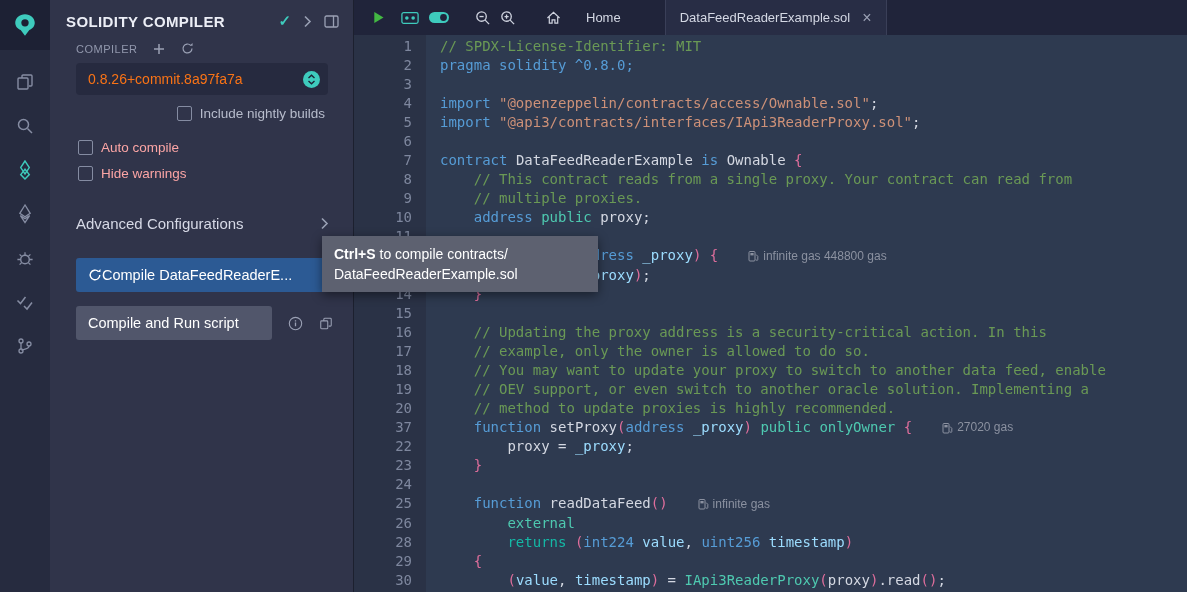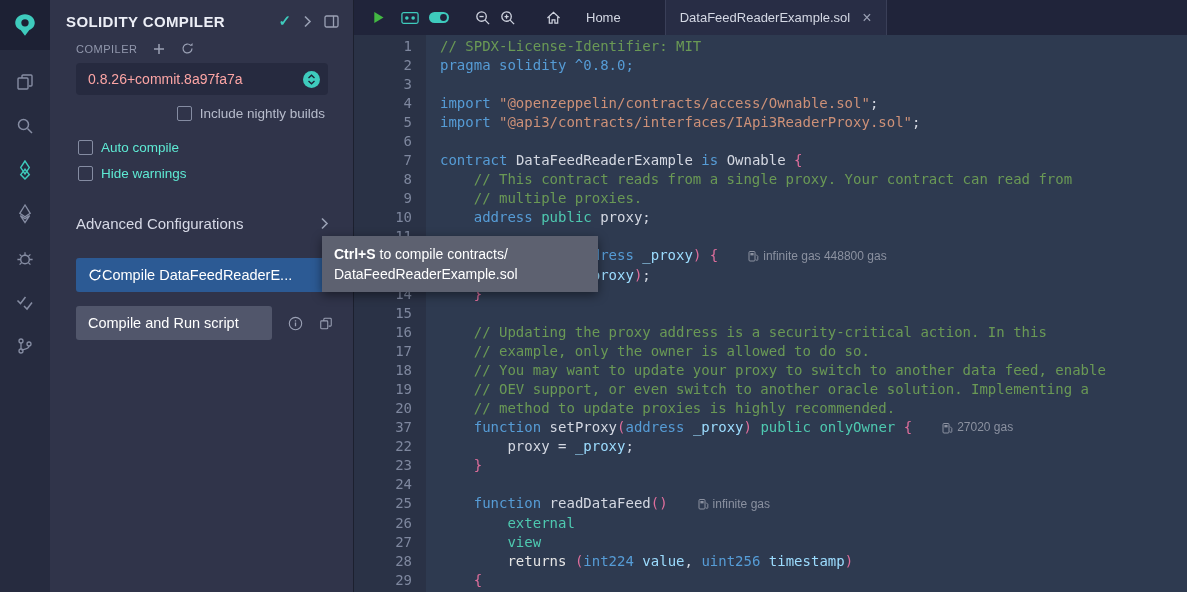--- a/index.html
+++ b/index.html
@@ -15,23 +15,23 @@
 
   
   .sidepanel{width:304px;flex-shrink:0;background:#30344a;border-right:1px solid #1c202f;position:relative}
   .sp-header{display:flex;align-items:center;padding:12px 14px 0 16px;gap:12px}
   .sp-title{font-weight:bold;font-size:15px;letter-spacing:.4px;color:#eceef6;flex:1;white-space:nowrap}
   .hdr-ic{display:flex;align-items:center;color:#9aa0b4}
   .hdr-ic.check{color:#3ecbbd;font-weight:bold;font-size:15px}
   .sp-compiler-row{display:flex;align-items:center;gap:16px;padding-left:26px;margin-top:12px}
   .sp-label{font-size:11px;letter-spacing:.5px;color:#9298ad}
   .row-ic{color:#9aa0b4;display:flex;align-items:center;cursor:pointer}
-  .version-select{margin:8px 26px 0 26px;width:252px;height:32px;background:#262a3f;border-radius:4px;display:flex;align-items:center;justify-content:space-between;padding:0 8px 0 12px;font-size:14px;color:#fca5a5;cursor:pointer}
+  .version-select{margin:8px 26px 0 26px;width:252px;height:32px;background:#262a3f;border-radius:4px;display:flex;align-items:center;justify-content:space-between;padding:0 8px 0 12px;font-size:14px;color:#f97316;cursor:pointer}
   .sel-badge{width:17px;height:17px;border-radius:50%;background:#3ecbbd;display:flex;align-items:center;justify-content:center}
-  .chk-row{display:flex;align-items:center;gap:8px;font-size:13.5px;color:#5eead4}
+  .chk-row{display:flex;align-items:center;gap:8px;font-size:13.5px;color:#fca5a5}
   .chk-row.nightly{justify-content:flex-end;padding-right:28px;margin-top:11px;color:#b7bccc}
   .chk-row.auto{padding-left:28px;margin-top:19px}
   .chk-row.warn{padding-left:28px;margin-top:11px}
   .chk{width:15px;height:15px;border:1px solid #858ca2;border-radius:2px;background:transparent;flex-shrink:0}
   .adv-row{display:flex;align-items:center;justify-content:space-between;padding:0 24px 0 26px;margin-top:34px;font-size:15px;color:#d6d9e6;cursor:pointer}
   .btn{display:flex;align-items:center;height:34px;border:none;border-radius:3px;color:#fff;font-size:14.5px;font-family:"Liberation Sans",sans-serif;cursor:pointer;padding:0 12px;white-space:nowrap;overflow:hidden}
   .btn.primary{background:#2c5a94;width:257px;margin:26px 0 0 26px}
   .run-row{display:flex;align-items:center;gap:16px;margin-top:14px;padding-left:26px}
   .btn.secondary{background:#51566b;width:196px}
 
@@ -42,21 +42,21 @@
   .tab{height:35px;display:flex;align-items:center;gap:25px;font-size:13px;color:#d4d8e4;padding:0 14px;cursor:pointer}
   .tab.file{background:#282d45;border-left:1px solid #3a3f58;border-right:1px solid #3a3f58;margin-left:30px;gap:12px}
   .tab .close{font-size:16px;color:#9aa0b4;line-height:1}
   .code-wrap{position:relative;flex:1;background:#2e3a50;overflow:hidden}
   .gutter-bg{position:absolute;left:0;top:0;bottom:0;width:72px;background:#2a3246}
   #code-lines{position:relative;padding-top:2px;font-family:"DejaVu Sans Mono",monospace;font-size:14px;line-height:19px}
   .code-line{display:flex}
   .ln{width:58px;text-align:right;color:#7e879e;flex-shrink:0;user-select:none}
   .lc{white-space:pre;padding-left:28px}
   .tok-c{color:#6a9955}.tok-k{color:#569cd6}.tok-t{color:#4ec9b0}.tok-s{color:#ce9178}
-  .tok-b{color:#df6e9c}.tok-m{color:#e5e5e5}.tok-i{color:#9cdcfe}.tok-p{color:#d4d8e2}
+  .tok-b{color:#df6e9c}.tok-m{color:#14b8a6}.tok-i{color:#9cdcfe}.tok-p{color:#d4d8e2}
   .gas{color:#8b91a0;font-family:"Liberation Sans",sans-serif;font-size:12px;margin-left:30px;display:inline-flex;align-items:center;gap:4px;vertical-align:middle}
 
   
   .tooltip{position:absolute;left:322px;top:236px;width:276px;background:#5d6170;color:#fff;font-size:14px;line-height:20px;padding:8px 12px;box-shadow:0 3px 10px rgba(0,0,0,.45);z-index:10}
 </style>
 </head>
 <body>
 
 <div class="app">
 
@@ -368,24 +368,20 @@
                   <rect x="1" y="1.5" width="6" height="9.5" rx="1" fill="none" stroke="currentColor"></rect>
                   <rect x="2.4" y="3" width="3.2" height="2.4" fill="currentColor"></rect>
                   <path d="M8 4.5l1.8 1.8v3.2a.9.9 0 0 1-1.8 0" fill="none" stroke="currentColor"></path>
                 </svg><span>infinite gas</span></span></span>
           </div>
           <div class="code-line">
             <span class="ln">26</span>
             <span class="lc"><span class="tok-p">        </span><span class="tok-t">external</span></span>
           </div>
           <div class="code-line">
-            <span class="ln">27</span>
-            <span class="lc"><span class="tok-p">        </span><span class="tok-t">view</span></span>
-          </div>
-          <div class="code-line">
             <span class="ln">28</span>
             <span class="lc"><span class="tok-p">        </span><span class="tok-m">returns</span><span class="tok-p"> </span><span class="tok-b">(</span><span class="tok-k">int224</span><span class="tok-p"> </span><span class="tok-i">value</span><span class="tok-p">,</span><span class="tok-p"> </span><span class="tok-k">uint256</span><span class="tok-p"> </span><span class="tok-i">timestamp</span><span class="tok-b">)</span></span>
           </div>
           <div class="code-line">
             <span class="ln">29</span>
             <span class="lc"><span class="tok-p">    </span><span class="tok-b">{</span></span>
           </div>
           <div class="code-line">
             <span class="ln">30</span>
             <span class="lc"><span class="tok-p">        </span><span class="tok-b">(</span><span class="tok-i">value</span><span class="tok-p">, </span><span class="tok-i">timestamp</span><span class="tok-b">)</span><span class="tok-p"> = </span><span class="tok-t">IApi3ReaderProxy</span><span class="tok-b">(</span><span class="tok-p">proxy</span><span class="tok-b">)</span><span class="tok-p">.read</span><span class="tok-b">()</span><span class="tok-p">;</span></span>

